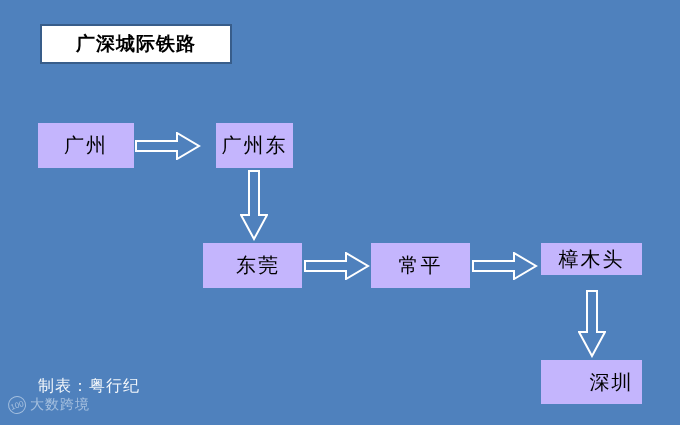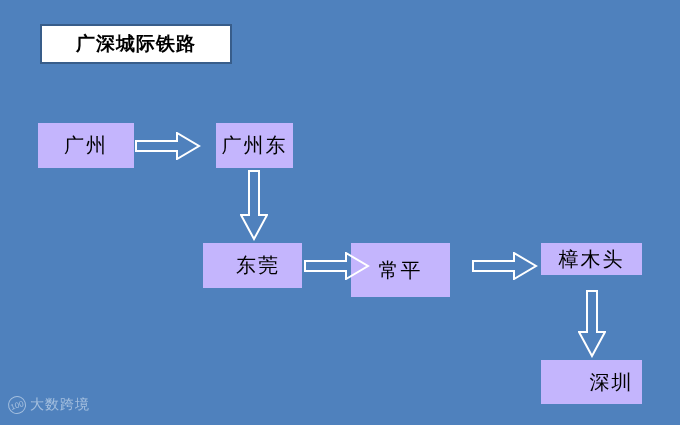--- a/index.html
+++ b/index.html
@@ -40,21 +40,21 @@
     align-items: center;
     justify-content: center;
     font-size: 20px;
     color: #000000;
     letter-spacing: 2px;
     box-sizing: border-box;
   }
   .node-guangzhou      { left: 38px;  top: 123px; width: 96px;  height: 45px; }
   .node-guangzhou-east { left: 216px; top: 123px; width: 77px; height: 45px; }
   .node-dongguan       { left: 203px; top: 243px; width: 99px;  height: 45px; padding-left: 11px; }
-  .node-changping      { left: 351px; top: 243px; width: 99px;  height: 54px; }
+  .node-changping      { left: 371px; top: 243px; width: 99px;  height: 45px; }
   .node-zhangmutou     { left: 541px; top: 243px; width: 101px; height: 32px; }
   .node-shenzhen       { left: 541px; top: 360px; width: 101px; height: 44px; padding-left: 40px; }
   .arrow {
     position: absolute;
   }
   .arrow svg { display: block; }
   .arrow-1 { left: 135px; top: 132px; }
   .arrow-2 { left: 240px; top: 170px; }
   .arrow-3 { left: 304px; top: 252px; }
   .arrow-4 { left: 472px; top: 252px; }
@@ -150,19 +150,20 @@
       <polygon points="1,9 42,9 42,1 64,14 42,27 42,19 1,19" fill="none" stroke="#FFFFFF" stroke-width="2" stroke-linejoin="miter"></polygon>
     </svg>
   </div>
 
   <div class="arrow arrow-5">
     <svg width="28" height="68" viewBox="0 0 28 68">
       <polygon points="9,1 9,42 1,42 14,66 27,42 19,42 19,1" fill="none" stroke="#FFFFFF" stroke-width="2" stroke-linejoin="miter"></polygon>
     </svg>
   </div>
 
+  <div class="footer-credit">制表：粤行纪</div>
 
   <div class="watermark">
     <span class="watermark-badge">100</span>
     <span class="watermark-brand">大数跨境</span>
   </div>
 
 </div>
 
 </body></html>

